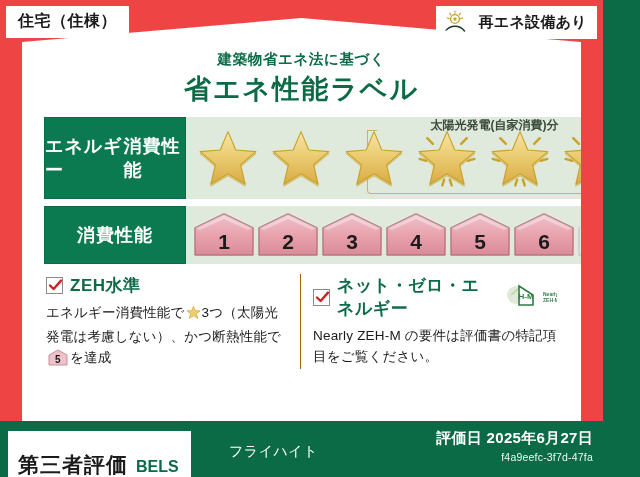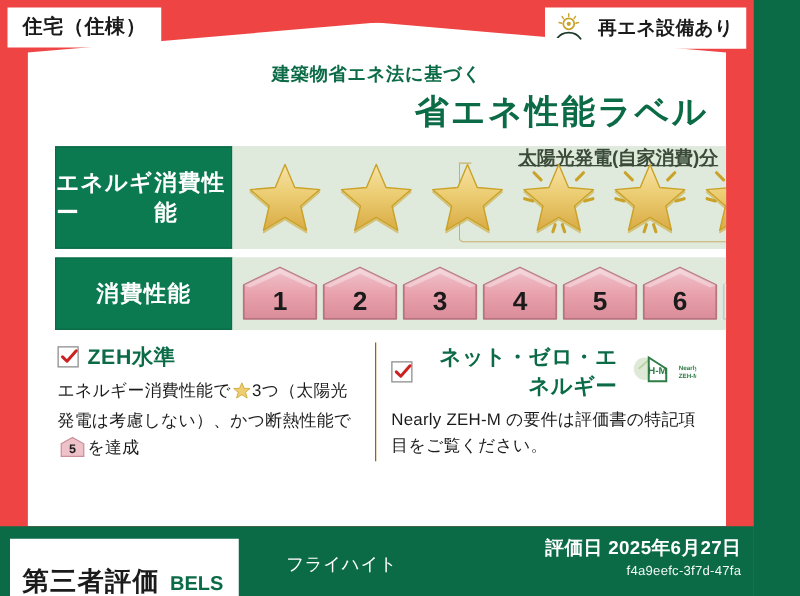--- a/index.html
+++ b/index.html
@@ -43,21 +43,21 @@
     position:absolute;left:0;right:0;top:0;bottom:0;
     padding:30px 14px 0 14px;box-sizing:border-box;
   }
 
   
   #title-sub{
     text-align:center;font-size:14.5px;font-weight:bold;color:#0b6b46;
     letter-spacing:0.6px;margin:2px 0 2px 0;
   }
   #title-main{
-    text-align:right;font-size:27px;font-weight:bold;color:#0b6b46;
+    text-align:center;font-size:27px;font-weight:bold;color:#0b6b46;
     letter-spacing:2px;margin:0 0 10px 0;
   }
 
   
   .perf-row{
     display:flex;align-items:stretch;margin:0 8px 7px 8px;
     position:relative;
   }
   .perf-label{
     background:#0b7a50;color:#ffffff;
@@ -74,23 +74,22 @@
     border:1px solid #dfe9dc;
   }
   #row-energy .perf-val{height:82px;}
   #row-insul .perf-val{height:58px;}
   #row-energy .perf-label{height:82px;}
   #row-insul .perf-label{height:58px;}
 
   
   #solar-caption{
     position:absolute;top:-1px;left:182px;right:8px;
-    text-align:center;font-size:15px;font-weight:bold;color:#3a4b3a;
+    text-align:center;font-size:12px;font-weight:bold;color:#3a4b3a;
     pointer-events:none;
-    text-decoration:underline;
   }
   #solar-bracket{
     position:absolute;top:13px;left:180px;right:8px;bottom:4px;
     border:1.5px solid #c8b16a;border-top:none;
     border-radius:0 0 4px 4px;
     pointer-events:none;
   }
   #solar-bracket:before,#solar-bracket:after{
     content:"";position:absolute;top:-1.5px;width:10px;height:1.5px;background:#c8b16a;
   }
@@ -113,21 +112,21 @@
     color:#1b1b1b;line-height:1;padding-bottom:6px;
   }
   .house.off .num{color:#b5bcb5;}
 
   
   #criteria{
     display:flex;gap:10px;margin:10px 10px 0 10px;
   }
   .crit{flex:1;position:relative;}
   .crit + .crit{border-left:1px solid #a16207;padding-left:12px;}
-  .crit-head{display:flex;align-items:center;gap:7px;margin-bottom:6px;text-align:right;}
+  .crit-head{display:flex;align-items:center;gap:7px;margin-bottom:6px;}
   .checkbox{
     width:17px;height:17px;flex:0 0 auto;border:1px solid #8a8a8a;background:#fff;
     position:relative;box-sizing:border-box;
   }
   .checkbox svg{position:absolute;left:1px;top:0px;}
   .crit-title{
     font-size:17px;font-weight:bold;color:#0b6b46;letter-spacing:0.5px;
   }
   .crit-body{
     font-size:13.5px;color:#1b1b1b;line-height:1.55;letter-spacing:0.2px;

